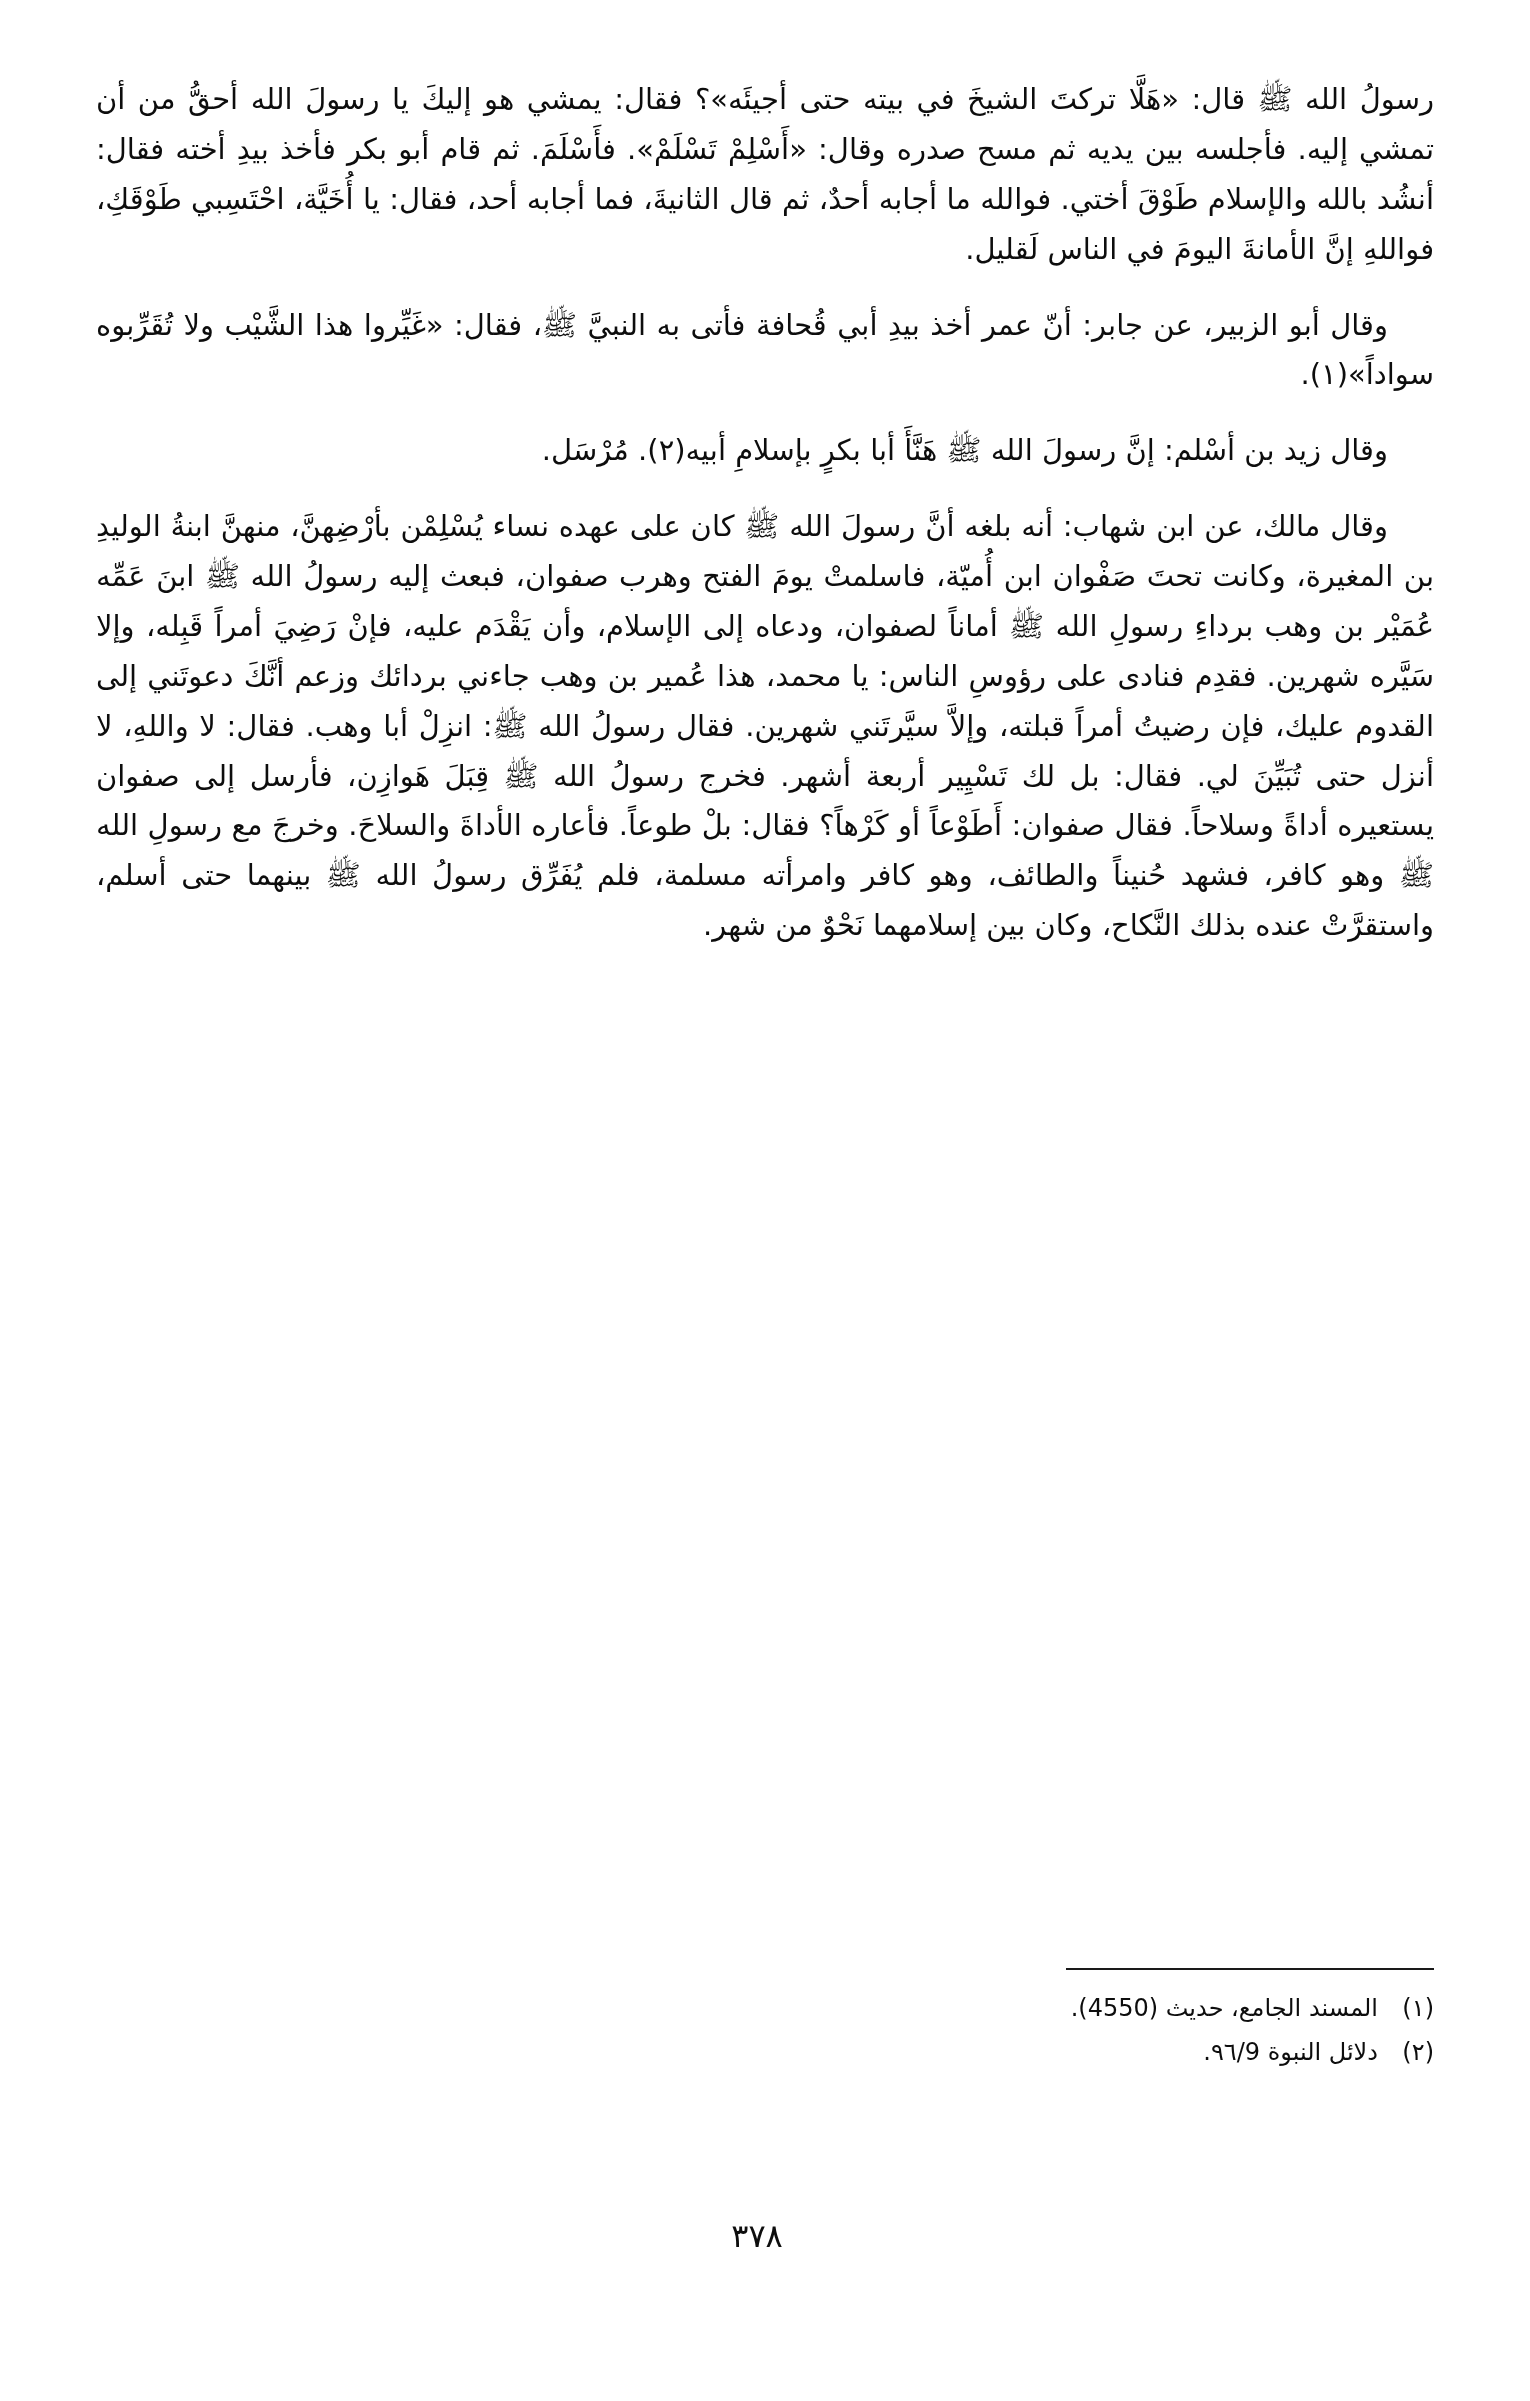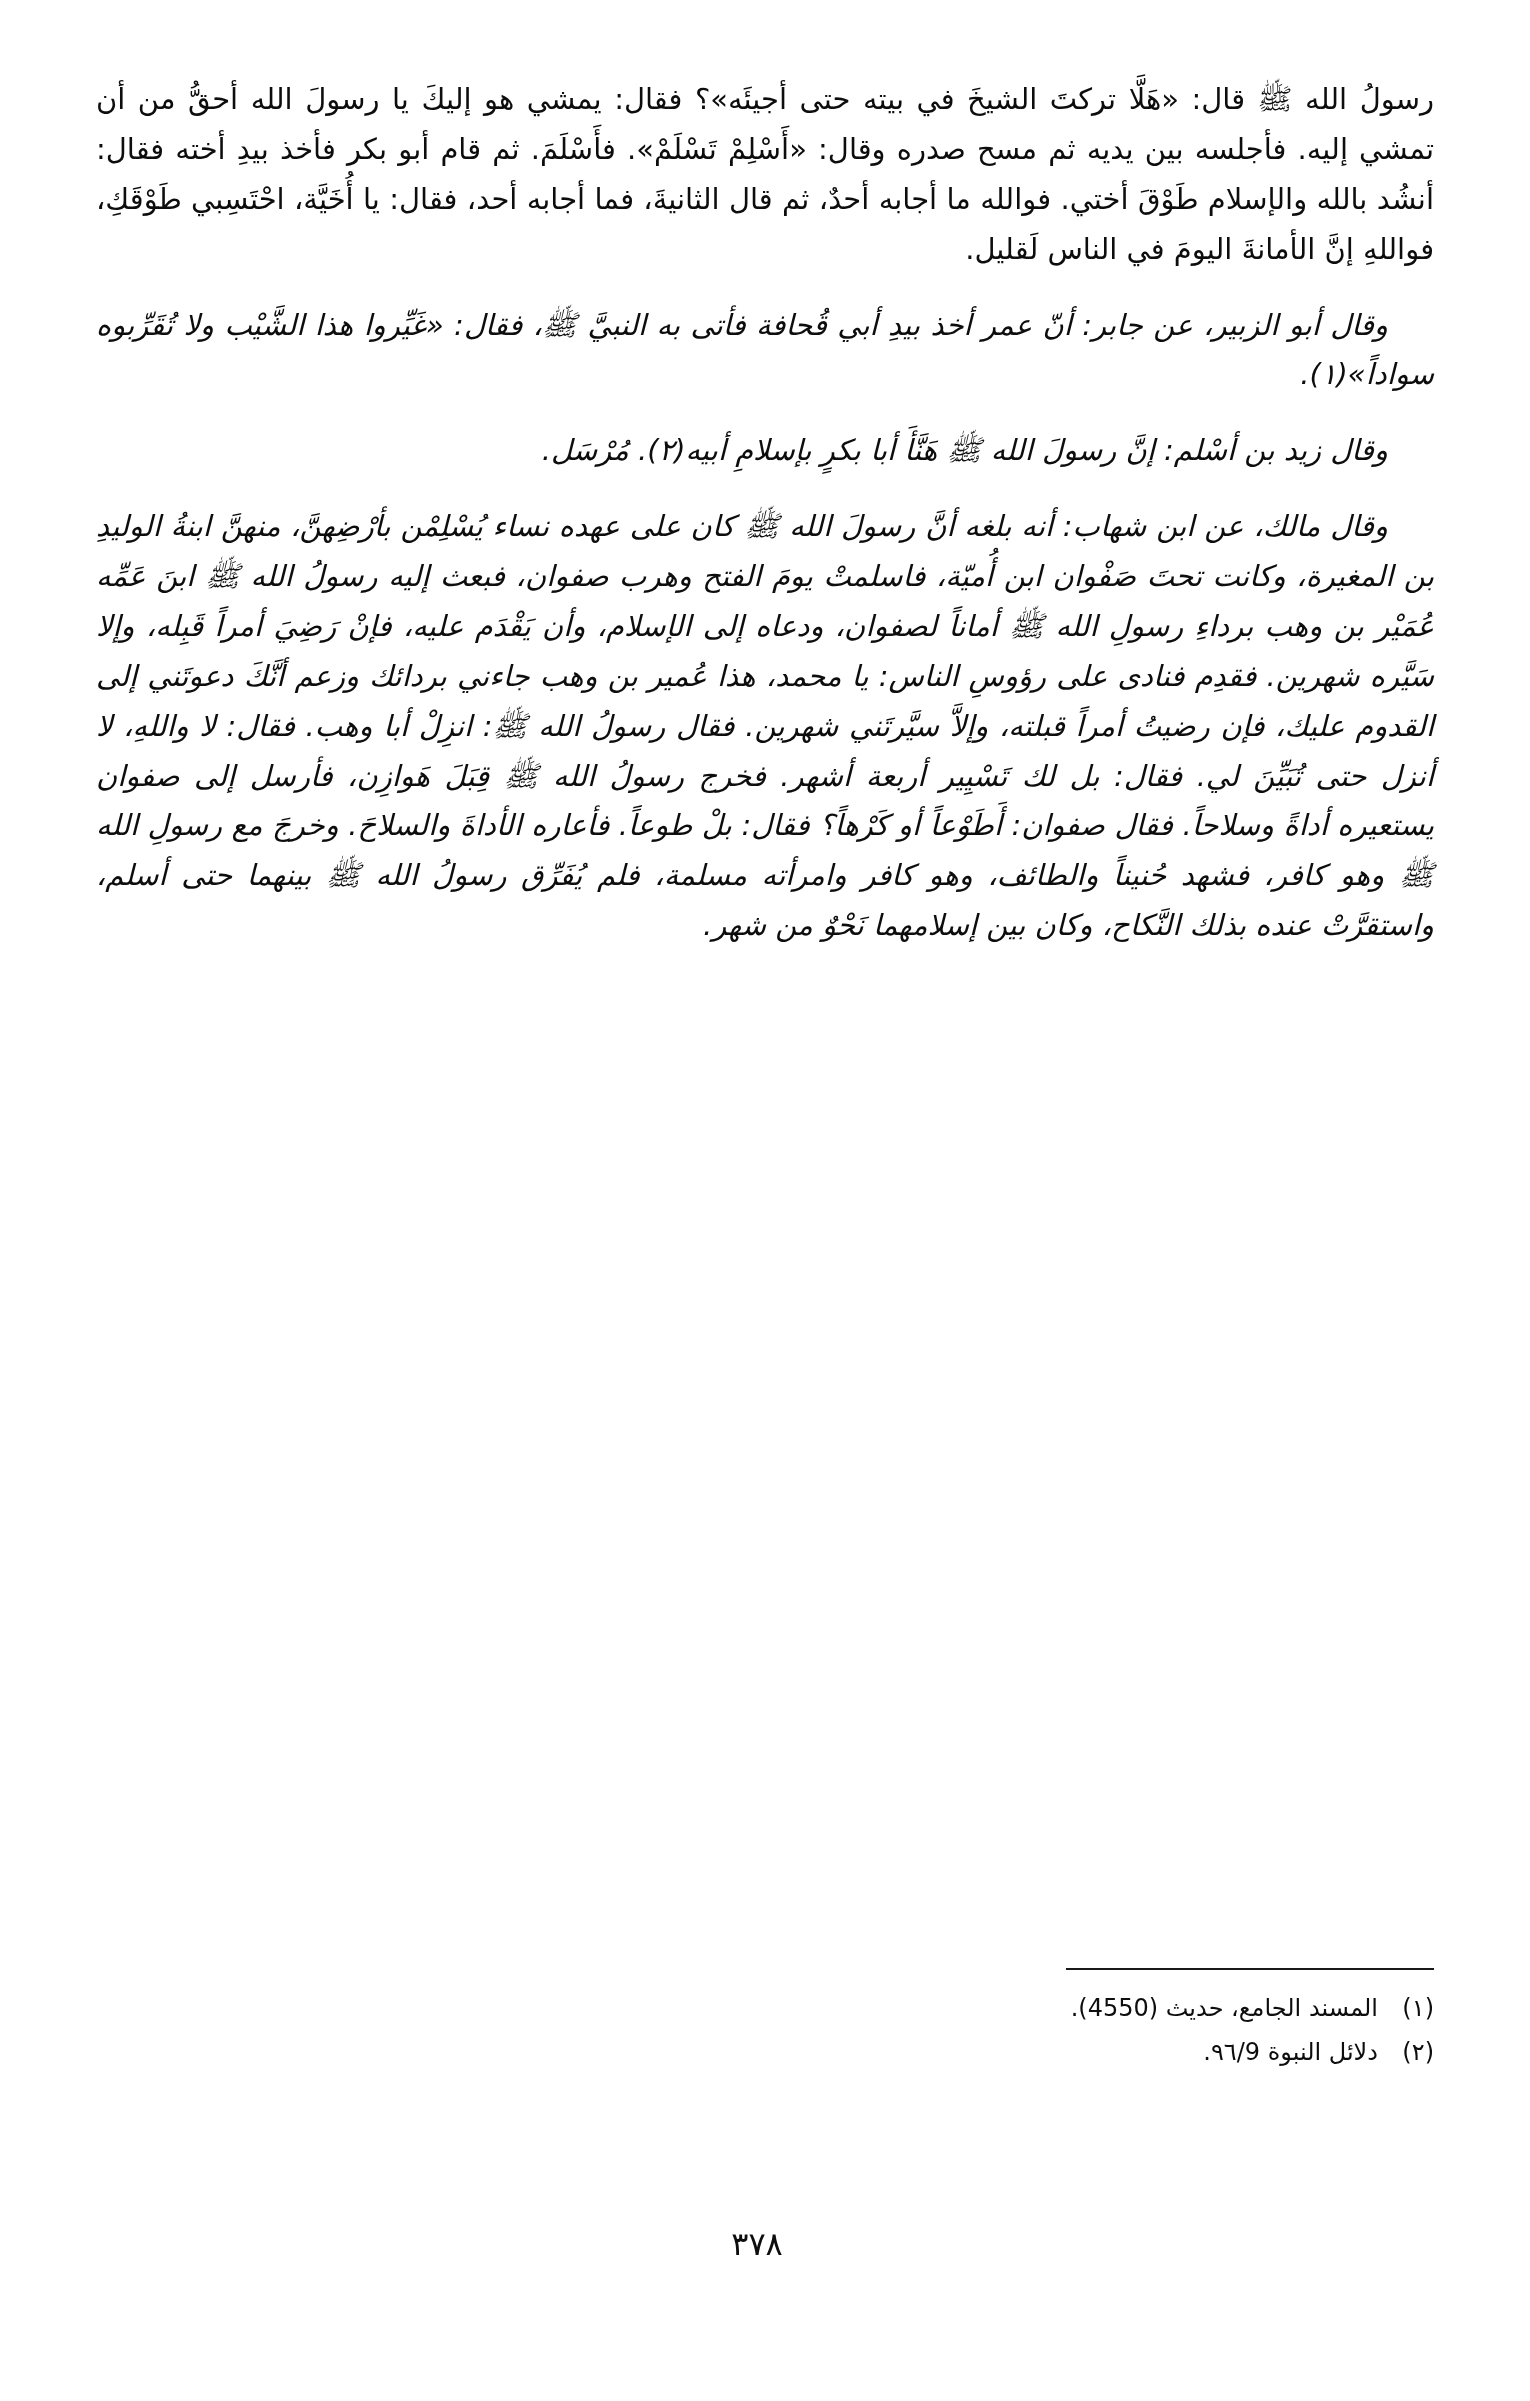--- a/index.html
+++ b/index.html
@@ -33,21 +33,20 @@
   }
   .para {
     margin: 0 0 5.3px 0;
     text-indent: 46px;
   }
   .para.no-indent {
     text-indent: 0;
   }
   .para.gap-before {
     margin-top: 26px;
-    font-style: italic;
   }
   .footnote-area {
     position: absolute;
     right: 96px;
     left: 96px;
     top: 1968px;
   }
   .fn-rule {
     width: 368px;
     height: 1.8px;
@@ -74,21 +73,20 @@
     display: block;
     padding-right: 0;
   }
   .page-number {
     position: absolute;
     left: 0; right: 16px;
     top: 2217px;
     text-align: center;
     font-size: 32px;
     letter-spacing: 2.6px;
-    margin-top: 8px;
   }
 </style>
 </head>
 <body>
 
 <div class="page">
 
   <div class="text-block">
     <p class="para no-indent">رسولُ الله ﷺ قال: «هَلَّا تركتَ الشيخَ في بيته حتى أجيئَه»؟ فقال: يمشي هو إليكَ يا رسولَ الله أحقُّ من أن تمشي إليه. فأجلسه بين يديه ثم مسح صدره وقال: «أَسْلِمْ تَسْلَمْ». فأَسْلَمَ. ثم قام أبو بكر فأخذ بيدِ أخته فقال: أنشُد بالله والإسلام طَوْقَ أختي. فوالله ما أجابه أحدٌ، ثم قال الثانيةَ، فما أجابه أحد، فقال: يا أُخَيَّة، احْتَسِبي طَوْقَكِ، فواللهِ إنَّ الأمانةَ اليومَ في الناس لَقليل.</p>
     <p class="para gap-before">وقال أبو الزبير، عن جابر: أنّ عمر أخذ بيدِ أبي قُحافة فأتى به النبيَّ ﷺ، فقال: «غَيِّروا هذا الشَّيْب ولا تُقَرِّبوه سواداً»(١).</p>

